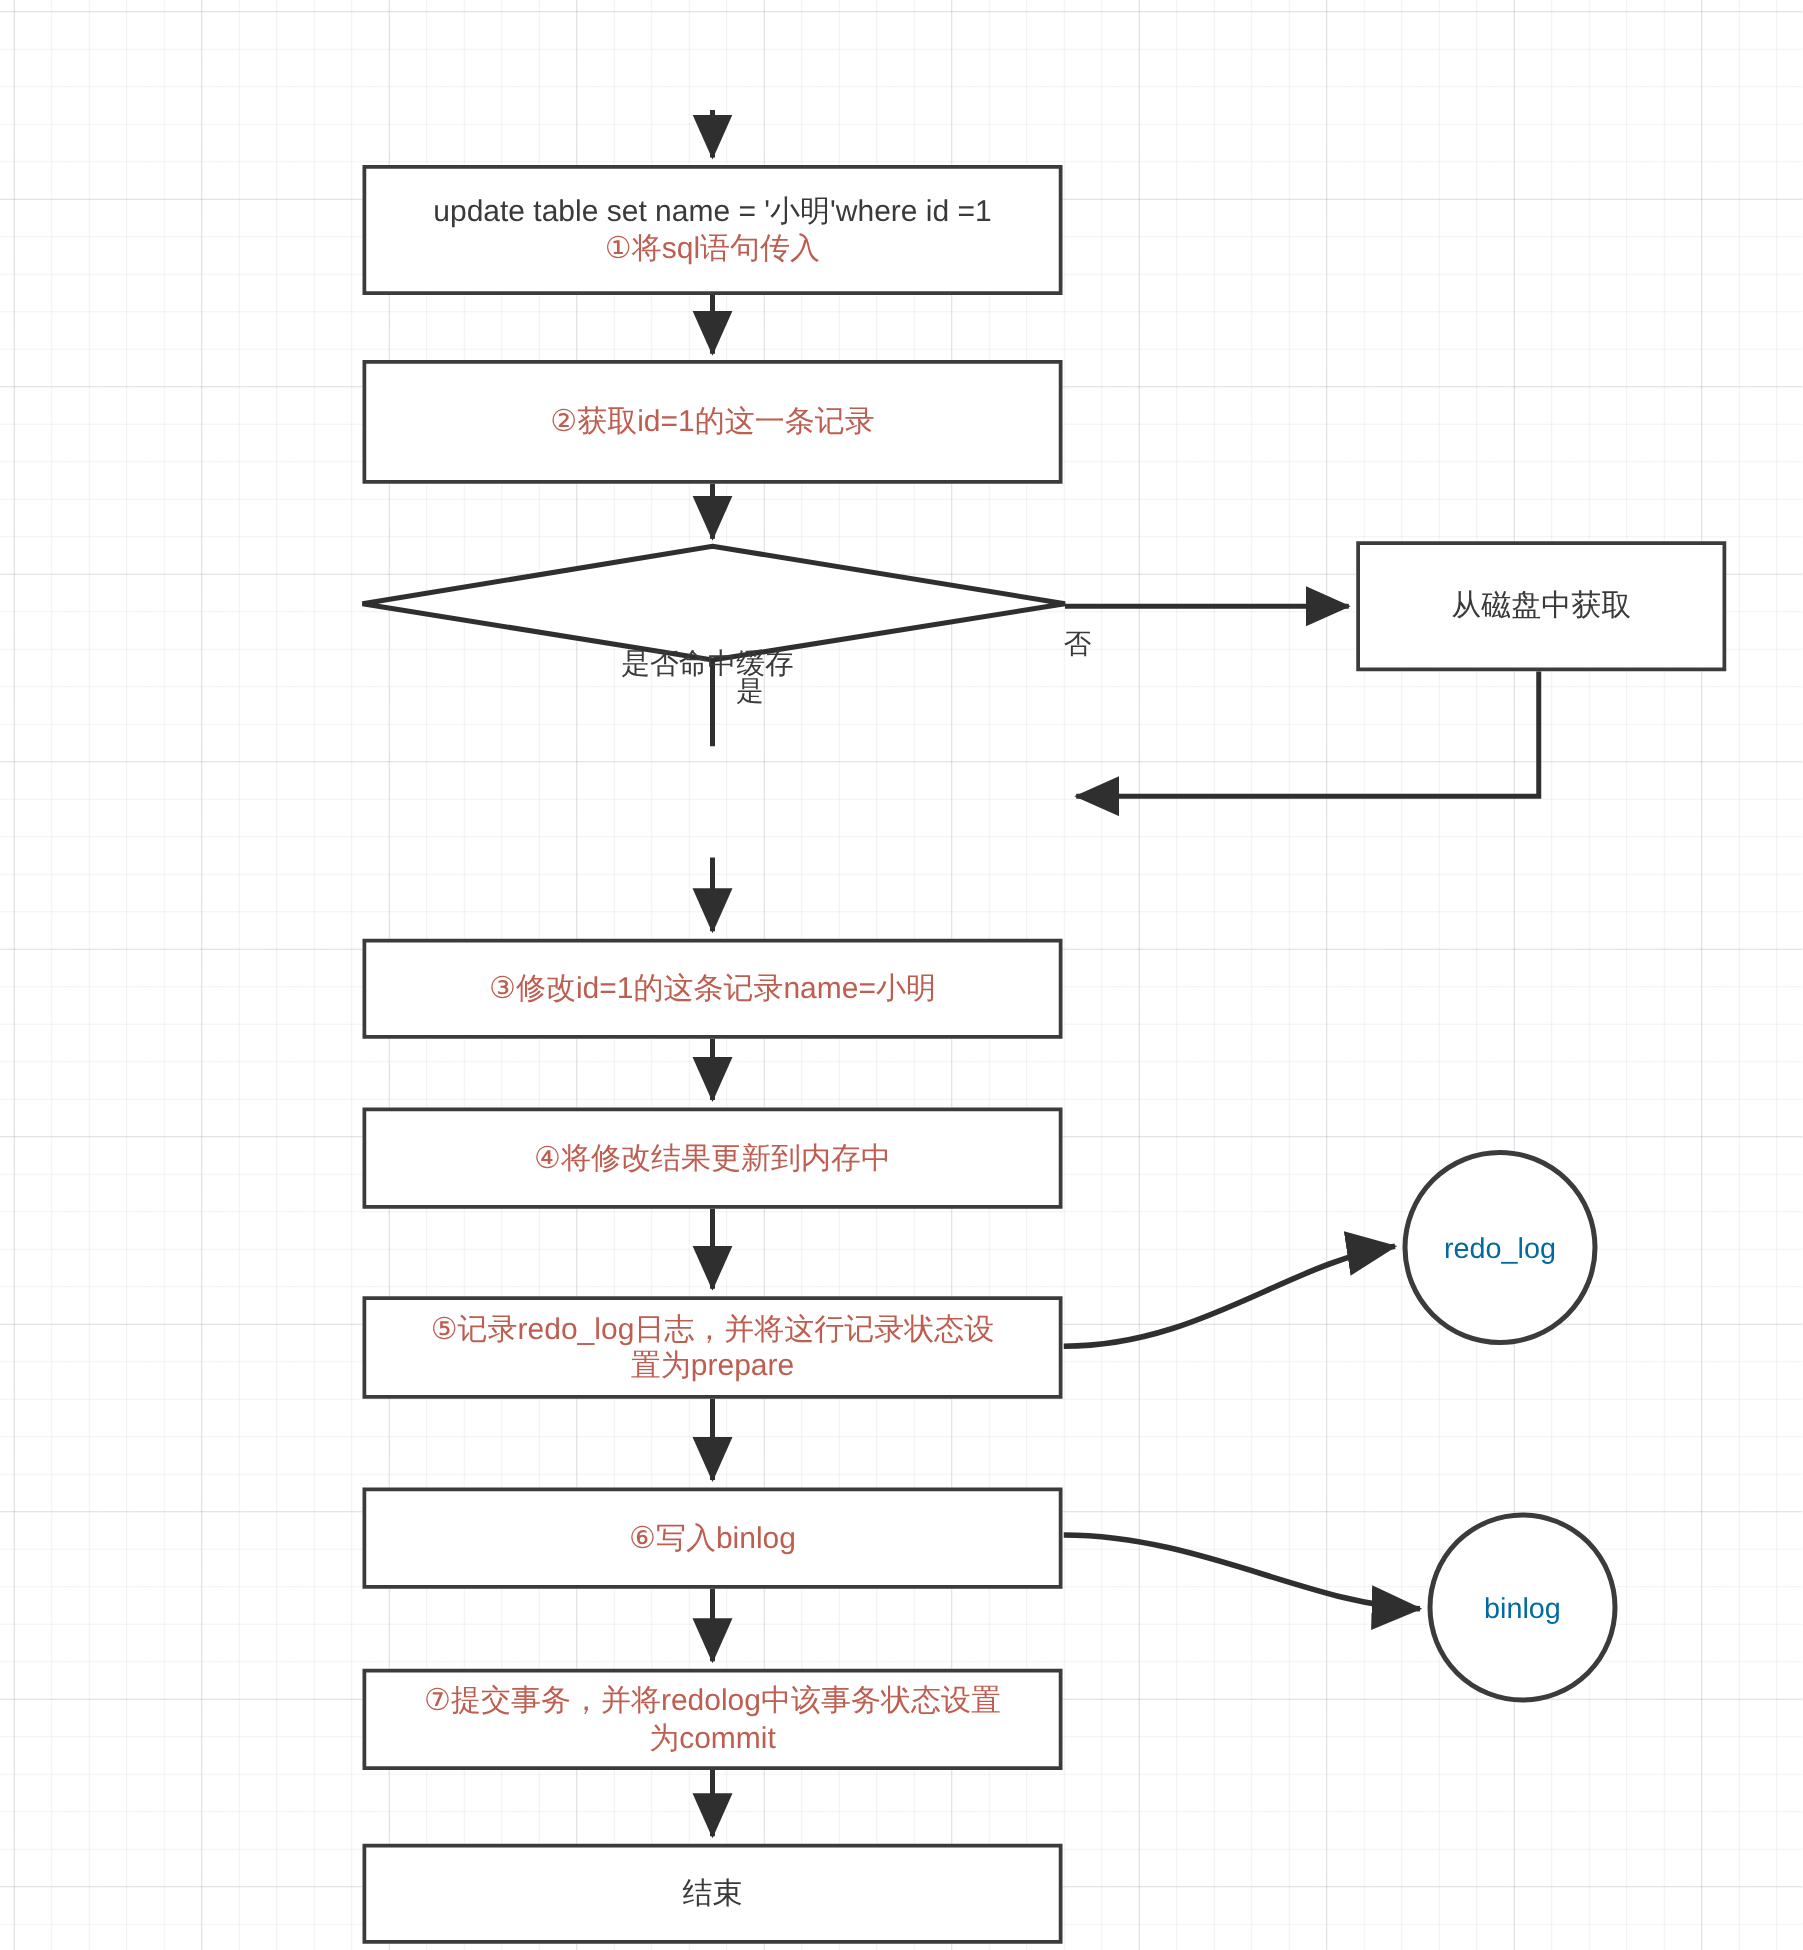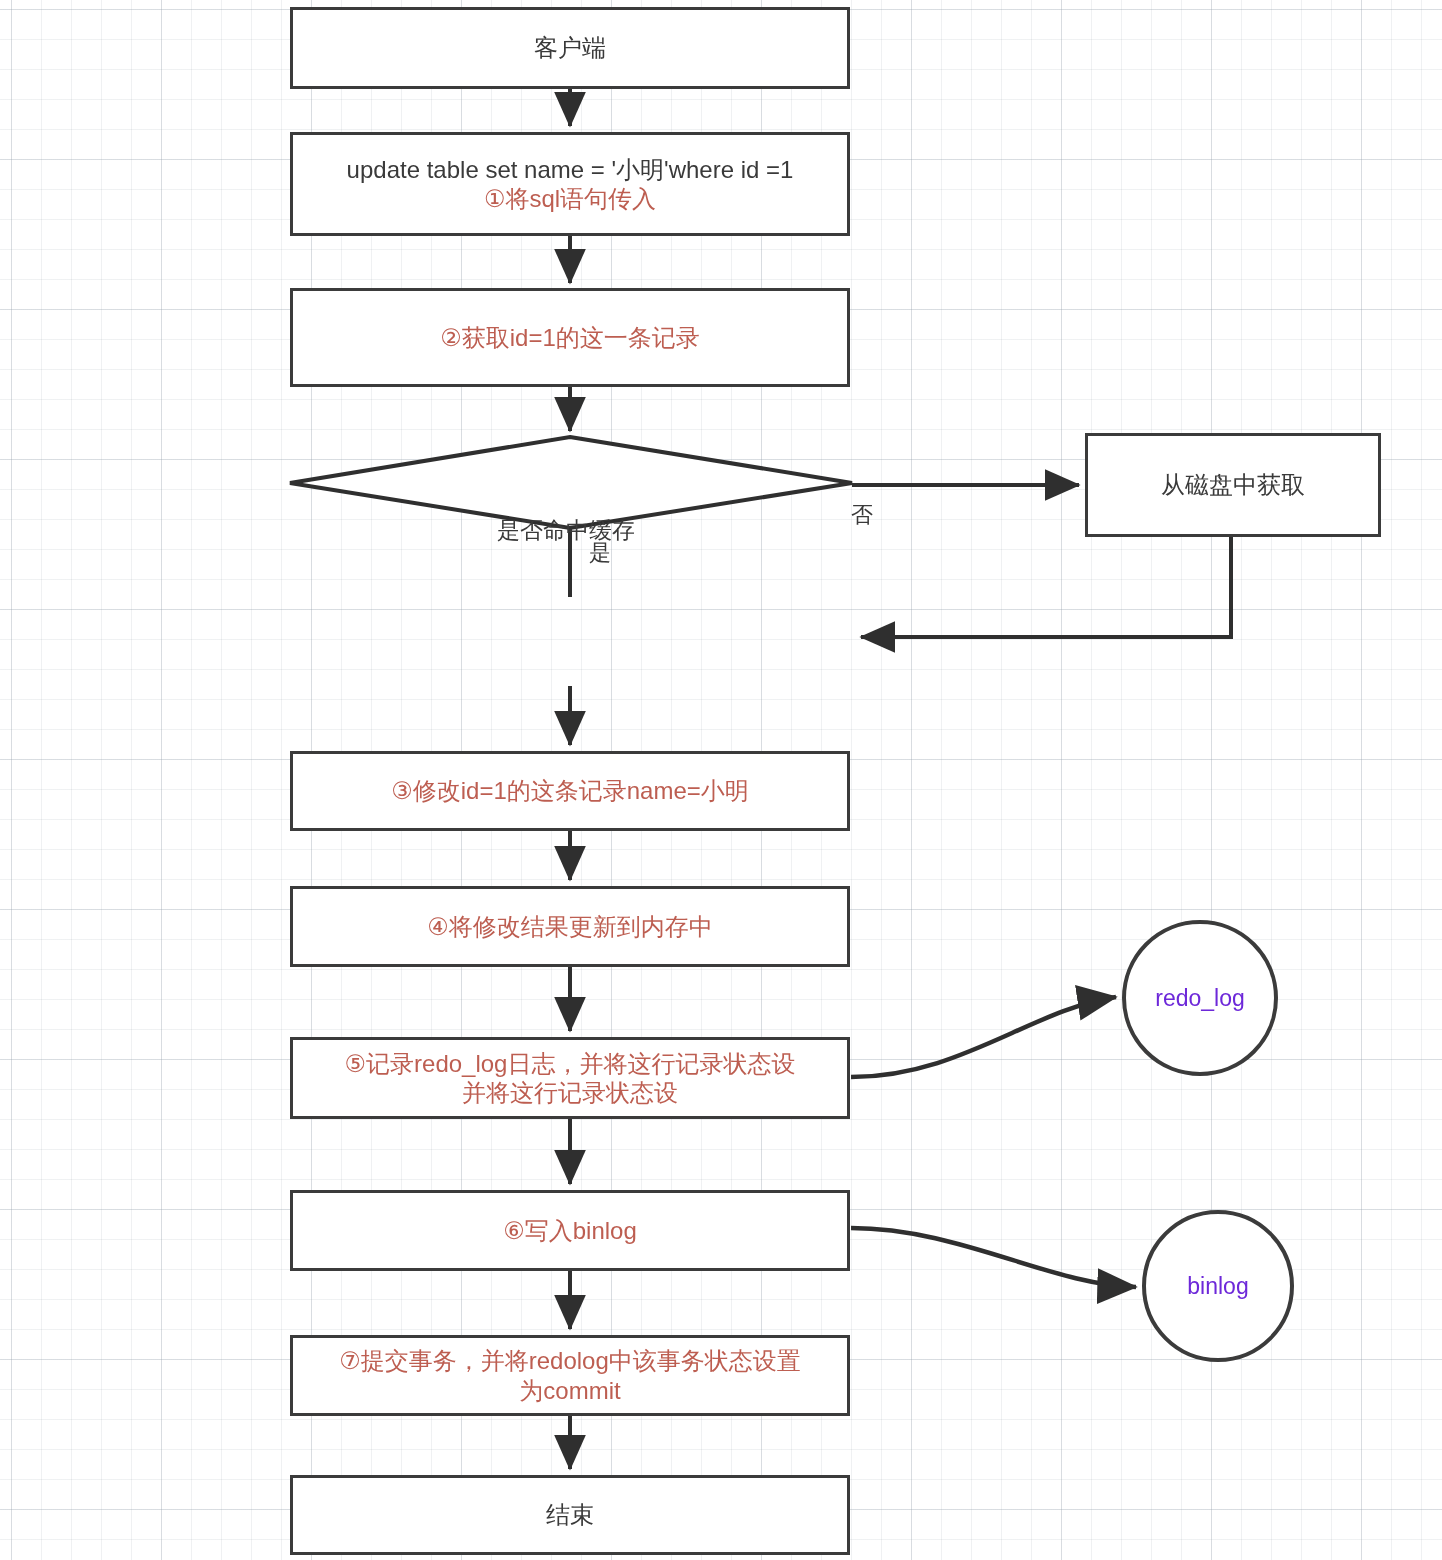--- a/index.html
+++ b/index.html
@@ -63,21 +63,21 @@
   .node .l2.red  { color: #bd5e51; }
   .circle {
     position: absolute;
     box-sizing: border-box;
     border: 4px solid #3b3b3b;
     border-radius: 50%;
     background: #ffffff;
     display: flex;
     align-items: center;
     justify-content: center;
-    color: #6d28d9;
+    color: #0369a1;
     font-size: 23px;
   }
   .diamond-label {
     position: absolute;
     color: #3a3a3a;
     font-size: 23px;
     white-space: nowrap;
   }
   .edge-label {
     position: absolute;
@@ -152,23 +152,20 @@
 
     <g>
       <line x1="570" y1="1270" x2="570" y2="1329" stroke="#2f2f2f" stroke-width="4" marker-end="url(#arrow)"></line>
     </g>
 
     <g>
       <line x1="570" y1="1415" x2="570" y2="1469" stroke="#2f2f2f" stroke-width="4" marker-end="url(#arrow)"></line>
     </g>
   </svg>
 
-  <div class="node" style="left:290px; top:7px; width:560px; height:82px;">
-    <span>客户端</span>
-  </div>
 
   <div class="node" style="left:290px; top:132px; width:560px; height:104px;">
     <span class="lines">
       <span class="l1 dark">update table set name = '小明'where id =1</span>
       <span class="l2 red">①将sql语句传入</span>
     </span>
   </div>
 
   <div class="node red" style="left:290px; top:288px; width:560px; height:99px;">
     <span>②获取id=1的这一条记录</span>
@@ -188,21 +185,21 @@
     <span>③修改id=1的这条记录name=小明</span>
   </div>
 
   <div class="node red" style="left:290px; top:886px; width:560px; height:81px;">
     <span>④将修改结果更新到内存中</span>
   </div>
 
   <div class="node red" style="left:290px; top:1037px; width:560px; height:82px;justify-content:flex-end;">
     <span class="lines">
       <span class="l1">⑤记录redo_log日志，并将这行记录状态设</span>
-      <span class="l2 red">并将这行记录状态设</span>
+      <span class="l2 red">置为prepare</span>
     </span>
   </div>
 
   <div class="node red" style="left:290px; top:1190px; width:560px; height:81px;">
     <span>⑥写入binlog</span>
   </div>
 
   <div class="node red" style="left:290px; top:1335px; width:560px; height:81px;">
     <span class="lines">
       <span class="l1">⑦提交事务，并将redolog中该事务状态设置</span>

